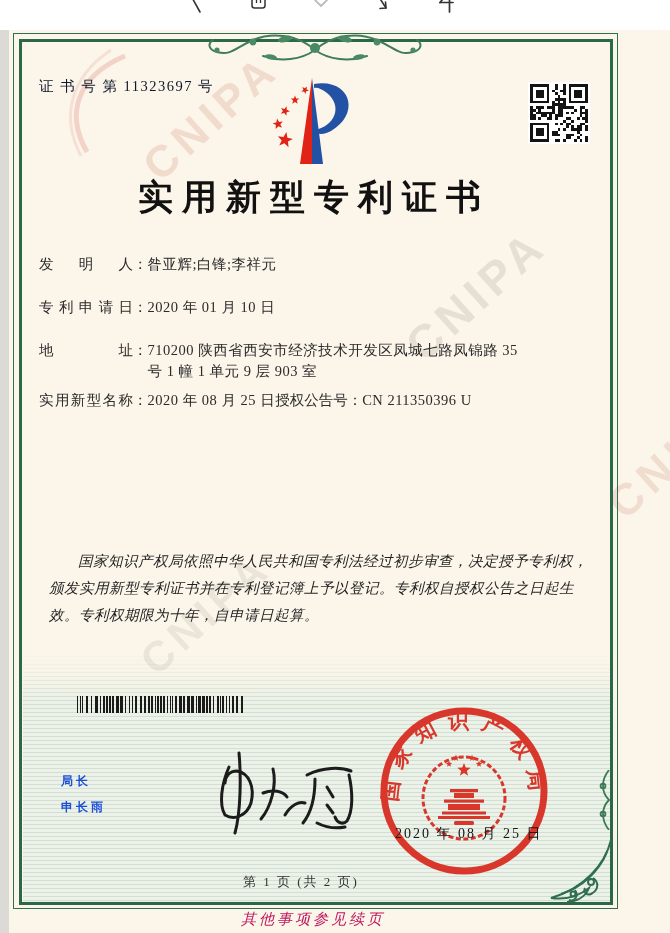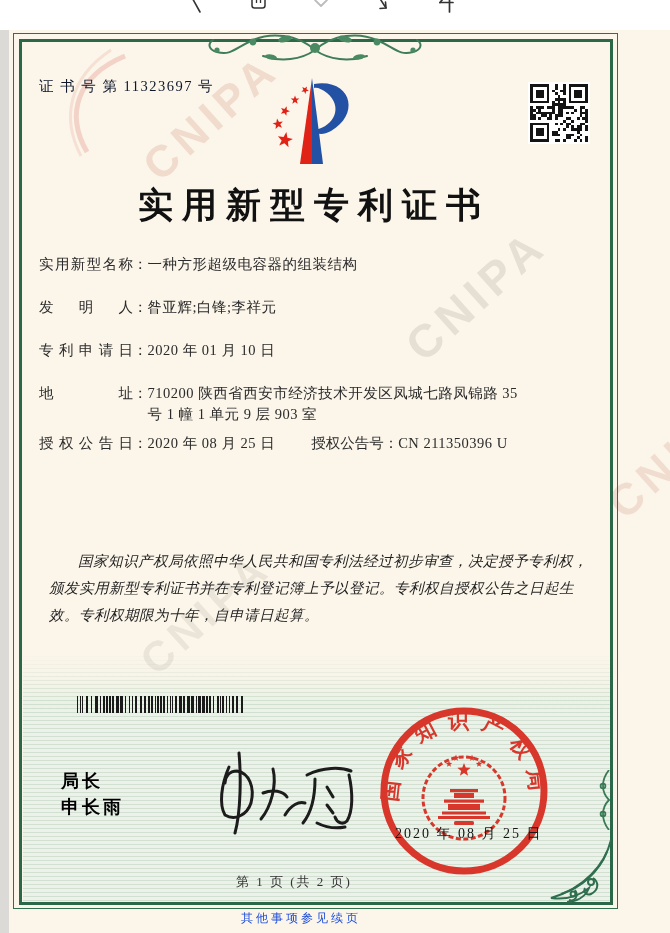--- a/index.html
+++ b/index.html
@@ -17,53 +17,53 @@
   .wm{position:absolute;font-family:"Liberation Sans",sans-serif;font-weight:700;
       letter-spacing:6px;transform:rotate(-42deg);pointer-events:none;}
   .wm1{left:120px;top:62px;font-size:44px;color:rgba(216,158,140,.30);}
   .wm2{left:382px;top:238px;font-size:46px;color:rgba(130,124,108,.17);}
   .wm3{left:585px;top:400px;font-size:44px;color:rgba(216,158,140,.28);}
   .wm4{left:118px;top:560px;font-size:42px;color:rgba(130,124,108,.13);}
   
   .cert-no{position:absolute;left:30px;top:47px;font-size:14.5px;color:#0f172a;letter-spacing:1.5px;}
   .logo{position:absolute;left:246px;top:44px;width:116px;height:96px;}
   .qr{position:absolute;left:519px;top:52px;width:58px;height:58px;background:#fff;padding:2px;}
-  .title{position:absolute;left:11px;top:152px;width:588px;text-align:center;
+  .title{position:absolute;left:11px;top:144px;width:588px;text-align:center;
          font-size:35px;font-weight:600;color:#111;letter-spacing:9px;}
   
   .fields{position:absolute;left:30px;top:216px;width:570px;font-size:14.5px;color:#2b2b2b;}
   .field-row{min-height:43px;line-height:21px;padding-top:8px;box-sizing:border-box;}
   .flabel{display:inline-block;width:94px;text-align:justify;text-align-last:justify;vertical-align:top;}
   .colon{vertical-align:top;}
   .fvalue{display:inline-block;vertical-align:top;max-width:430px;letter-spacing:.5px;}
-  .fpair2{margin-left:36px;}
+  .fpair2{}
   
   .paras{position:absolute;left:30px;top:508px;width:568px;font-size:14.5px;line-height:27px;
          font-style:italic;color:#1f1f1f;letter-spacing:.5px;}
   .paras p{margin:10px;text-indent:2em;}
   
   .band{position:absolute;left:14px;top:622px;width:588px;height:250px;
         background:
           repeating-linear-gradient(180deg, rgba(150,185,155,.32) 0 1px, rgba(0,0,0,0) 1px 4px),
           linear-gradient(180deg, rgba(235,241,231,0) 0, rgba(235,241,231,.95) 45px, #ecf2e9 70px);}
   .band-fade{position:absolute;left:14px;top:622px;width:588px;height:50px;
         background:linear-gradient(180deg,#fbf5ea 0,rgba(251,245,234,0) 100%);}
   .flourish{position:absolute;}
   
   .barcode{position:absolute;left:68px;top:666px;width:166px;height:17px;}
   .signer{position:absolute;left:52px;top:738px;font-family:"Liberation Sans",sans-serif;
-          font-weight:700;font-size:18px;color:#000000;letter-spacing:3px;line-height:26px;}
+          font-weight:700;font-size:12px;color:#1d4ed8;letter-spacing:3px;line-height:26px;}
   .signature{position:absolute;left:190px;top:705px;width:160px;height:105px;}
   .seal{position:absolute;left:367px;top:673px;width:176px;height:176px;}
   .seal-date{position:absolute;left:386px;top:795px;width:160px;font-size:14px;color:#161616;
              letter-spacing:2px;}
-  .page-note{position:absolute;left:154px;top:843px;width:262px;text-align:center;
+  .page-note{position:absolute;left:161px;top:843px;width:262px;text-align:center;
              font-size:13px;color:#333;letter-spacing:2px;}
-  .cont-note{position:absolute;left:232px;top:880px;font-size:12px;
-             color:#1d4ed8;letter-spacing:3px;}
+  .cont-note{position:absolute;left:232px;top:880px;font-size:15px;font-style:italic;
+             color:#be185d;letter-spacing:3px;}
   .pink-arc{position:absolute;left:38px;top:18px;width:90px;height:110px;}
 </style>
 </head>
 <body>
 
 <div class="stage">
 
   <div class="toolbar">
     <svg class="tb-icon" style="left:186px" viewBox="0 0 20 22">
       <line x1="4" y1="-6" x2="14" y2="12" stroke="#333" stroke-width="1.6" stroke-linecap="round"></line>
@@ -382,25 +382,24 @@
           <rect x="12" y="20" width="1" height="1"></rect>
           <rect x="16" y="20" width="1" height="1"></rect>
           <rect x="18" y="20" width="1" height="1"></rect>
           <rect x="20" y="20" width="1" height="1"></rect>
         </g>
     </svg>
 
     <div class="title">实用新型专利证书</div>
 
     <div class="fields" id="fields">
-        <div class="field-row"><span class="flabel">实用新型名称</span><span class="colon">：</span><span class="fvalue">一种方形超级电容器的组装结构</span></div>
         <div class="field-row"><span class="flabel">发明人</span><span class="colon">：</span><span class="fvalue">昝亚辉;白锋;李祥元</span></div>
         <div class="field-row"><span class="flabel">专利申请日</span><span class="colon">：</span><span class="fvalue">2020 年 01 月 10 日</span></div>
         <div class="field-row"><span class="flabel">地址</span><span class="colon">：</span><span class="fvalue">710200 陕西省西安市经济技术开发区凤城七路凤锦路 35<br>号 1 幢 1 单元 9 层 903 室</span></div>
-        <div class="field-row"><span class="flabel">授权公告日</span><span class="colon">：</span><span class="fvalue">2020 年 08 月 25 日</span><span class="fpair2">授权公告号：</span><span style="letter-spacing: 0.5px; text-align: right;">CN 211350396 U</span></div>
+        <div class="field-row"><span class="flabel">实用新型名称</span><span class="colon">：</span><span class="fvalue">2020 年 08 月 25 日</span><span class="fpair2">授权公告号：</span><span style="letter-spacing: 0.5px; text-align: right;">CN 211350396 U</span></div>
       </div>
 
     <div class="paras" id="paras">
         <p>国家知识产权局依照中华人民共和国专利法经过初步审查，决定授予专利权，颁发实用新型专利证书并在专利登记簿上予以登记。专利权自授权公告之日起生效。专利权期限为十年，自申请日起算。</p>
       </div>
 
     <svg class="barcode" viewBox="0 0 166 17" preserveAspectRatio="none">
       <g id="barcode-bars" fill="#1a1a1a">
           <rect x="0" y="0" width="1" height="17"></rect>
           <rect x="3" y="0" width="1" height="17"></rect>

